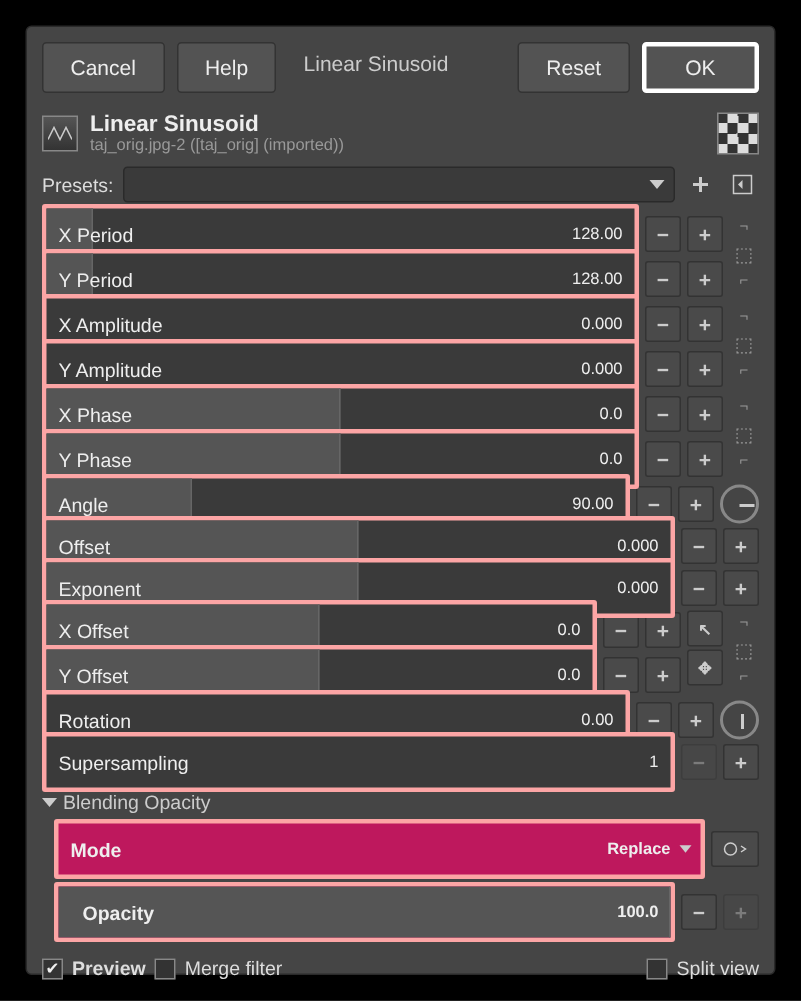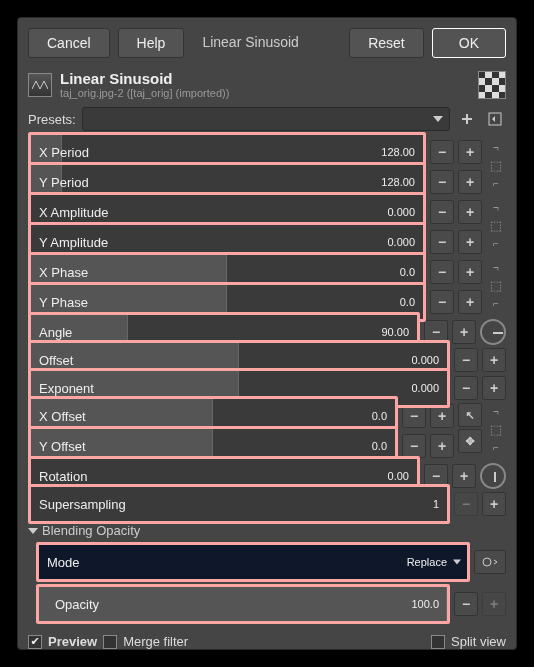--- a/index.html
+++ b/index.html
@@ -1,20 +1,20 @@
 <!DOCTYPE html>
 <html><head>
 <meta charset="utf-8">
 <style>
 * { box-sizing: border-box; font-family: "Segoe UI", Arial, sans-serif; }
 body { margin: 0; background: #000; width: 534px; height: 667px; padding: 17px; }
 .panel { background: #454545; border: 1px solid #2a2a2a; border-radius: 4px; padding: 10px; width: 500px; height: 633px; color: #ddd; font-size: 13px; }
 .toprow { display: flex; gap: 8px; margin-bottom: 12px; justify-content: center; }
 .btn { background: #535353; border: 1px solid #333; border-radius: 3px; color: #eee; padding: 6px 18px; font-size: 14px; cursor: pointer; }
-.btn.ok { border: 1px solid #ffffff; padding: 6px 26px; }
+.btn.ok { border: 3px solid #ffffff; padding: 6px 26px; }
 .spacer { flex: 1; }
 .headlabel { color: #ccc; font-size: 14px; padding: 6px 10px; }
 .hdr { display: flex; align-items: center; gap: 8px; margin-bottom: 8px; }
 .ico { width: 24px; height: 24px; border: 1px solid #888; background: linear-gradient(#555,#333); display: flex; align-items: center; justify-content: center; font-size: 12px; }
 .hdrtxt h3 { margin: 0; font-size: 15px; font-weight: bold; color: #eee; }
 .hdrtxt .sub { font-size: 11px; color: #999; }
 .thumb { width: 28px; height: 28px; background: repeating-conic-gradient(#ddd 0% 25%, #333 0% 50%) 50% / 14px 14px; border: 1px solid #888; margin-left: auto; }
 .presets { display: flex; align-items: center; gap: 6px; margin-bottom: 8px; }
 .presets .dd { flex: 1; height: 24px; background: #3a3a3a; border: 1px solid #2a2a2a; border-radius: 3px; display: flex; align-items: center; justify-content: flex-end; padding: 0 6px; }
 .tri { width: 0; height: 0; border-left: 5px solid transparent; border-right: 5px solid transparent; border-top: 6px solid #ccc; }
@@ -32,21 +32,21 @@
 .dial .hand { position: absolute; width: 2px; height: 10px; background: #ccc; left: 50%; top: 2px; transform-origin: bottom; transform: translateX(-50%) rotate(90deg); }
 .dial.h .hand { transform: translateX(-50%) rotate(0deg); }
 .pairwrap { display: flex; gap: 4px; margin-bottom: 2px; }
 .paircol { flex: 1; display: flex; flex-direction: column; gap: 2px; }
 .sidebox { display: flex; flex-direction: column; gap: 2px; }
 .sidebox .step { height: 24px; }
 .blend { margin-top: 6px; }
 .blend .hrow { display: flex; align-items: center; gap: 4px; color: #ccc; margin-bottom: 4px; }
 .blend .hrow .tri2 { width: 0; height: 0; border-left: 5px solid transparent; border-right: 5px solid transparent; border-top: 6px solid #ccc; }
 .modeRow { display: flex; align-items: center; gap: 4px; margin: 2px 0 2px 8px; }
-.modeRow .slider { background: #0f172a; }
+.modeRow .slider { background: #be185d; font-weight: bold; }
 .modeRow .mv { margin-left: auto; padding-right: 20px; position: relative; }
 .modeRow .mv::after { content: ""; position: absolute; right: 6px; top: 50%; transform: translateY(-50%); border-left: 4px solid transparent; border-right: 4px solid transparent; border-top: 5px solid #ccc; }
 .footer { display: flex; align-items: center; gap: 6px; margin-top: 10px; }
 .chk { width: 14px; height: 14px; border: 1px solid #888; background: #333; display: flex; align-items: center; justify-content: center; font-size: 11px; color: #eee; cursor: pointer; }
 .footer .lbl { font-size: 13px; }
 .footer .bold { font-weight: bold; }
 svg { display: block; }
 </style>
 </head>
 <body>

